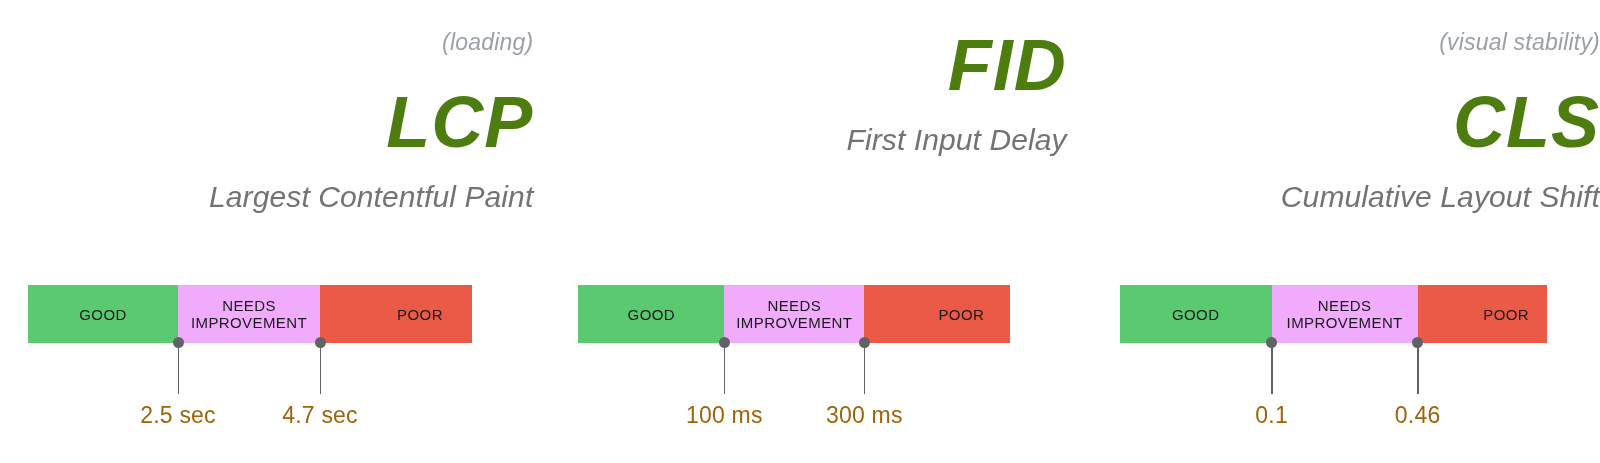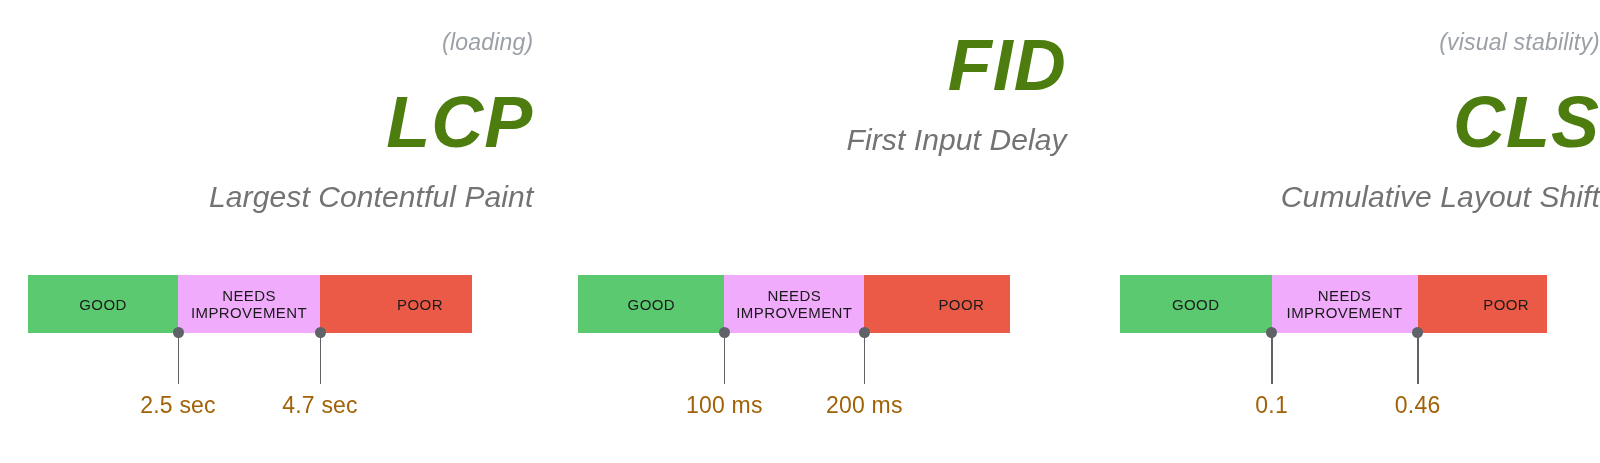--- a/index.html
+++ b/index.html
@@ -55,21 +55,21 @@
     color: #737373;
     font-weight: 400;
     margin-top: 8px;
     letter-spacing: 0.1px;
   }
 
   
   .bar-wrap {
     position: absolute;
     left: 0;
-    top: 275px;
+    top: 285px;
     width: 533.33px;
     height: 144px;
   }
   .bar {
     position: absolute;
     top: 0;
     height: 58px;
     display: flex;
     flex-direction: row;
   }
@@ -167,21 +167,21 @@
         <div class="seg seg-poor" style="width:146px;">POOR</div>
       </div>
       <div class="marker" style="left:191px;">
         <div class="dot"></div>
         <div class="stem"></div>
         <div class="mlabel">100 ms</div>
       </div>
       <div class="marker" style="left:331px;">
         <div class="dot"></div>
         <div class="stem"></div>
-        <div class="mlabel">200 ms</div>
+        <div class="mlabel">300 ms</div>
       </div>
     </div>
   </div>
 
   <div class="panel">
     <div class="panel-head">
       <div class="category">(visual stability)</div>
       <div class="acronym">CLS</div>
       <div class="fullname">Cumulative Layout Shift</div>
     </div>

